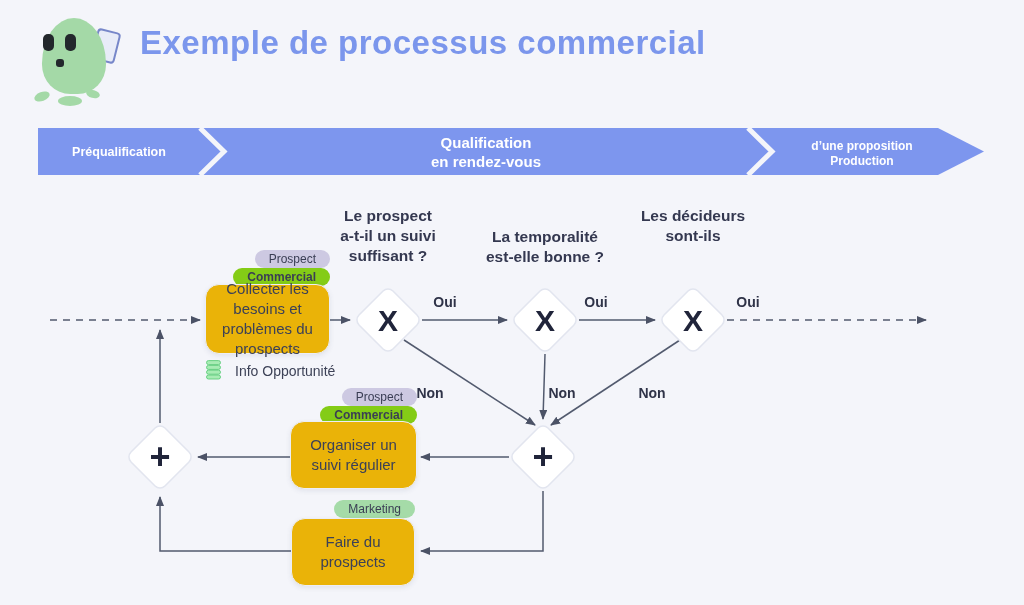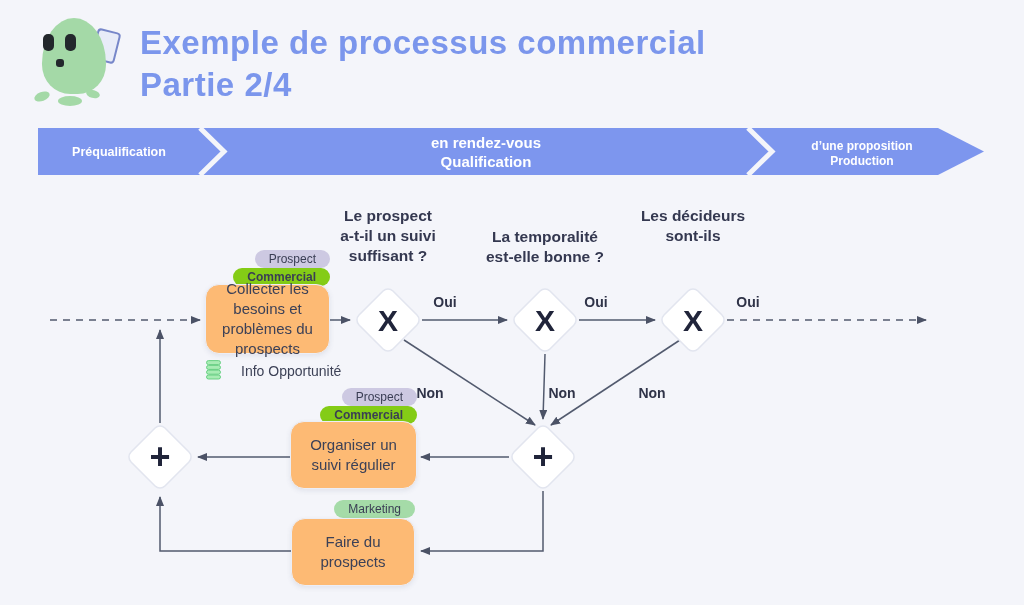--- a/index.html
+++ b/index.html
@@ -37,39 +37,39 @@
   .dmd{fill:#ffffff;stroke:#e2e5ef;stroke-width:1.5;}
   .gw-x{font-size:30px;font-weight:600;fill:#20243a;}
   .gw-p{font-size:36px;font-weight:700;fill:#20243a;}
 
   .question{position:absolute;font-size:15.5px;font-weight:700;color:#343850;
             line-height:1.3;text-align:center;}
   .q1{left:298px;top:206px;width:180px;}
   .q2{left:458px;top:227px;width:174px;}
   .q3{left:605px;top:206px;width:176px;}
 
-  .flow-box{position:absolute;background:#fdba74;border:1px solid #eceef6;border-radius:14px;
+  .flow-box{position:absolute;background:#eab308;border:1px solid #eceef6;border-radius:14px;
             box-shadow:0 2px 5px rgba(70,80,120,.10);display:flex;align-items:center;
             justify-content:center;text-align:center;font-size:15px;color:#3c4157;
             line-height:1.32;padding:6px 8px;box-sizing:border-box;}
   .box-collect{left:205px;top:284px;width:125px;height:70px;}
   .box-organize{left:290px;top:421px;width:127px;height:68px;justify-content:flex-end;}
   .box-nurture{left:291px;top:518px;width:124px;height:68px;}
 
   .tag-stack{position:absolute;display:flex;flex-direction:column;align-items:flex-end;gap:0px;}
   .ts-collect{left:205px;top:250px;width:125px;}
   .ts-organize{left:290px;top:388px;width:127px;}
   .ts-nurture{left:291px;top:500px;width:124px;}
   .tag{font-size:12px;font-weight:500;color:#3a3e54;line-height:14px;padding:2px 14px;
        border-radius:10px;white-space:nowrap;}
   .tag.prospect{background:#cdc9e2;}
   .tag.commercial{background:#84cc16;font-weight:bold;}
   .tag.marketing{background:#a5dba8;}
 
-  .datastore{position:absolute;left:205px;top:360px;display:flex;align-items:center;gap:19px;}
+  .datastore{position:absolute;left:205px;top:360px;display:flex;align-items:center;gap:13px;}
   .datastore .lbl{font-size:14px;font-weight:500;color:#3d4257;}
 
   .edge-label{position:absolute;width:44px;text-align:center;font-size:14px;
               font-weight:700;color:#2f3348;}
   .oui1{left:423px;top:294px;} .oui2{left:574px;top:294px;} .oui3{left:726px;top:294px;}
   .non1{left:408px;top:385px;} .non2{left:540px;top:385px;} .non3{left:630px;top:385px;}
 </style>
 </head>
 <body>
 
@@ -81,32 +81,31 @@
     <div class="body"></div>
     <div class="eye l"></div>
     <div class="eye r"></div>
     <div class="mouth"></div>
     <div class="foot f1"></div>
     <div class="foot f2"></div>
     <div class="foot f3"></div>
   </div>
   <div class="title">
     <div>Exemple de processus commercial</div>
-    <div>Partie 2/4</div>
   </div>
 
   <svg class="bar-svg" width="1024" height="47">
     <polygon points="38,0 938,0 984,23.5 938,47 38,47" fill="#7d96ee"></polygon>
     <polyline points="200,0 224,23.5 200,47" fill="none" stroke="#f4f5fa" stroke-width="5"></polyline>
     <polyline points="748,0 772,23.5 748,47" fill="none" stroke="#f4f5fa" stroke-width="5"></polyline>
   </svg>
   <div class="bar-label bl-1">Préqualification</div>
   <div class="bar-label bl-2">
+    <div>Qualification</div>
     <div>en rendez-vous</div>
-    <div>Qualification</div>
   </div>
   <div class="bar-label bl-3">
     <div>d’une proposition</div>
     <div>Production</div>
   </div>
 
   <svg class="flow-svg" width="1024" height="605">
     <defs>
       <marker id="arr" markerWidth="10" markerHeight="8" refX="9" refY="4" orient="auto" markerUnits="userSpaceOnUse">
         <path d="M0,0 L10,4 L0,8 Z" fill="#4b5266"></path>

